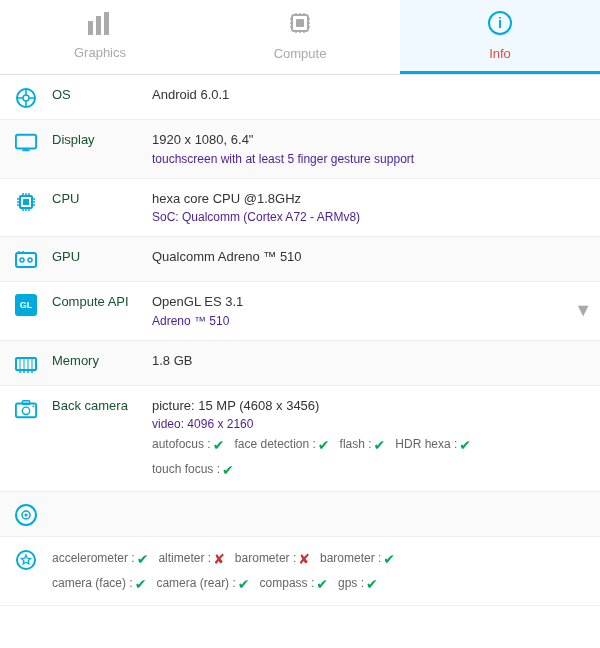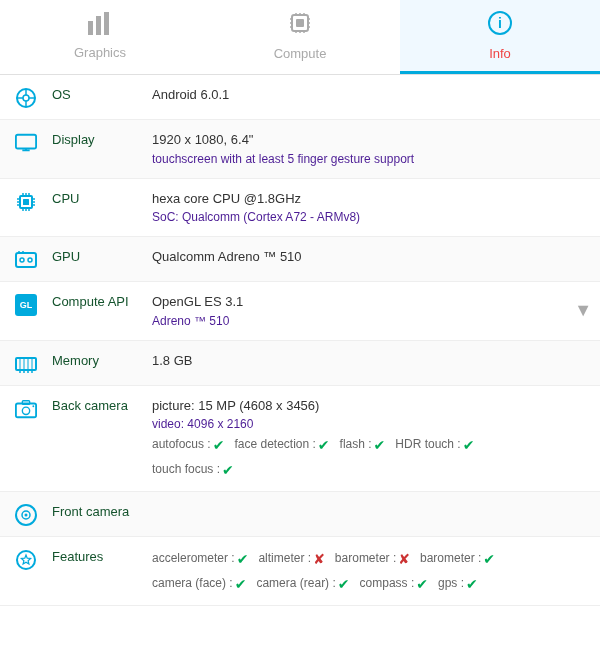--- a/index.html
+++ b/index.html
@@ -297,52 +297,50 @@
           </span>
           <span class="check-item">
             <span>face detection : </span>
             <span class="check-yes">✔</span>
           </span>
           <span class="check-item">
             <span>flash : </span>
             <span class="check-yes">✔</span>
           </span>
           <span class="check-item">
-            <span>HDR touch : </span>
+            <span>HDR hexa : </span>
             <span class="check-yes">✔</span>
           </span>
         </div>
       <div class="check-line" style="margin-top:4px;" id="backcam-checks2">
           <span class="check-item">
             <span>touch focus : </span>
             <span class="check-yes">✔</span>
           </span>
         </div>
     </div>
   </div>
 
   <div class="info-row">
     <div class="row-icon">
       <svg width="22" height="22" viewBox="0 0 22 22" fill="none">
         <circle cx="11" cy="11" r="10" stroke="#00aadd" stroke-width="2" fill="none"></circle>
         <circle cx="11" cy="11" r="4" stroke="#00aadd" stroke-width="1.5" fill="none"></circle>
         <circle cx="11" cy="11" r="1.5" fill="#00aadd"></circle>
       </svg>
     </div>
-    <div class="row-label">Front camera</div>
   </div>
 
   <div class="info-row">
     <div class="row-icon">
       <svg width="22" height="22" viewBox="0 0 22 22" fill="none">
         <circle cx="11" cy="11" r="9" stroke="#00aadd" stroke-width="2" fill="none"></circle>
         <path d="M11 6 L12.2 9.2 L15.6 9.5 L13.1 11.7 L13.9 15 L11 13.2 L8.1 15 L8.9 11.7 L6.4 9.5 L9.8 9.2 Z" stroke="#00aadd" stroke-width="1.2" fill="none"></path>
       </svg>
     </div>
-    <div class="row-label">Features</div>
     <div class="row-value">
       <div class="check-line" id="feat-checks1">
           <span class="check-item">
             <span>accelerometer : </span>
             <span class="check-yes">✔</span>
           </span>
           <span class="check-item">
             <span>altimeter : </span>
             <span class="check-no">✘</span>
           </span>

